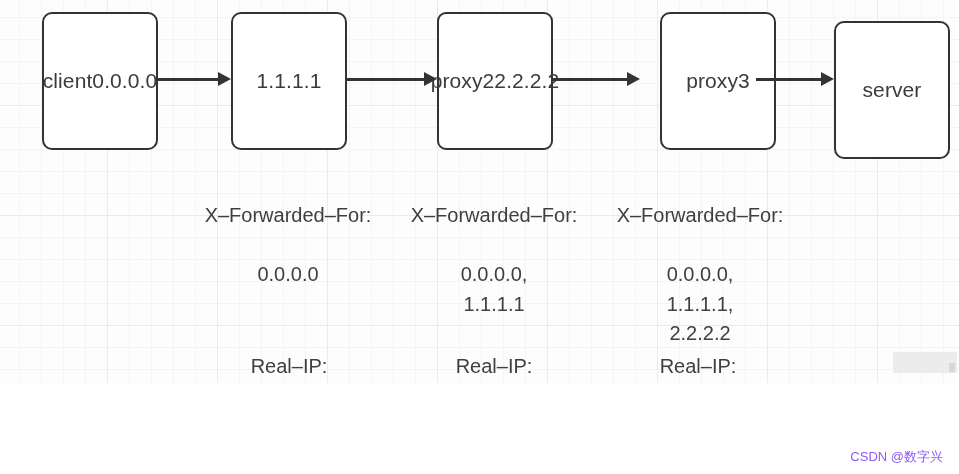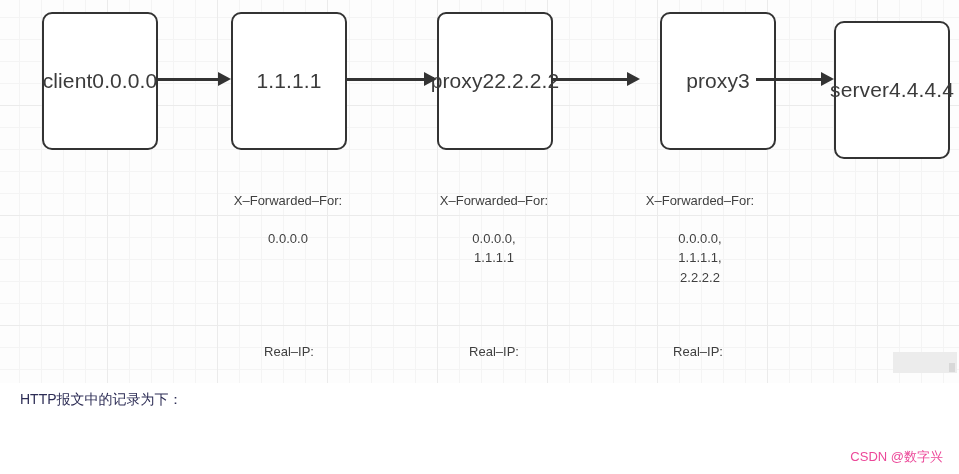--- a/index.html
+++ b/index.html
@@ -95,21 +95,21 @@
   #arrow-3 { left: 553px; width: 88px; }
   #arrow-3 .shaft { width: 76px; } #arrow-3 .head { left: 74px; }
   #arrow-4 { left: 756px; width: 79px; }
   #arrow-4 .shaft { width: 67px; } #arrow-4 .head { left: 65px; }
 
   
   .ann {
     position: absolute;
     text-align: center;
     color: #3f3f3f;
-    font-size: 13px;
+    font-size: 20px;
     line-height: 1.47;
     white-space: pre-line;
   }
   .ann .ann-label { display: block; }
   .ann .ann-value { display: block; }
 
   #xff-1 { left: 178px; top: 172px; width: 220px; }
   #xff-2 { left: 390px; top: 172px; width: 208px; }
   #xff-3 { left: 592px; top: 172px; width: 216px; }
 
@@ -153,21 +153,21 @@
     font-family: "Liberation Sans", sans-serif;
   }
   #cap-1 { top: 8px; }
   #cap-2 { top: 33px; }
   #cap-3 { top: 58px; }
 
   #watermark {
     position: absolute;
     right: 16px;
     bottom: 8px;
-    color: #ec4899;
+    color: #8b5cf6;
     font-size: 13px;
     white-space: nowrap;
   }
 </style>
 </head>
 <body>
 
 <div id="canvas">
 
   <div class="diagram-area">
@@ -185,21 +185,20 @@
       <span class="node-name">proxy2</span>
       <span class="node-ip">2.2.2.2</span>
     </div>
 
     <div class="node" id="node-proxy3">
       <span class="node-name">proxy3</span>
     </div>
 
     <div class="node" id="node-server">
       <span class="node-name">server</span>
-      <span class="node-ip">4.4.4.4</span>
     </div>
 
     <div class="arrow" id="arrow-1">
       <div class="shaft"></div>
       <div class="head"></div>
     </div>
     <div class="arrow" id="arrow-2">
       <div class="shaft"></div>
       <div class="head"></div>
     </div>
@@ -239,17 +238,16 @@
     <div class="ann" id="rip-3">
       <span class="ann-label">Real–IP:</span>
       <span class="ann-value">0.0.0.0</span>
     </div>
 
     <div id="artifact"></div>
     <div id="artifact-mark"></div>
   </div>
 
   <div class="caption-area">
-    <div class="caption-line" id="cap-1">HTTP报文中的记录为下：</div>
     <div id="watermark">CSDN @数字兴</div>
   </div>
 
 </div>
 
 </body></html>

